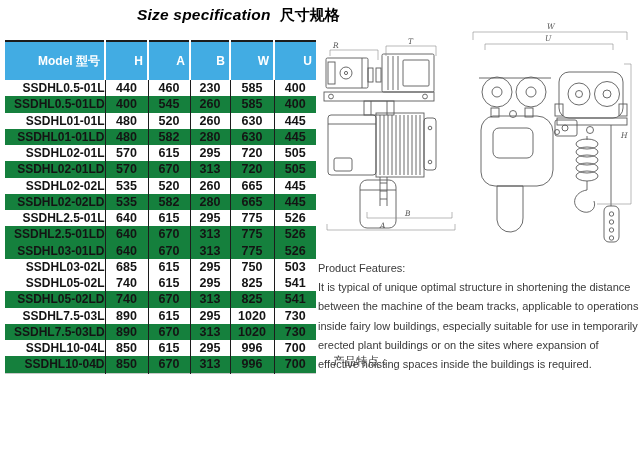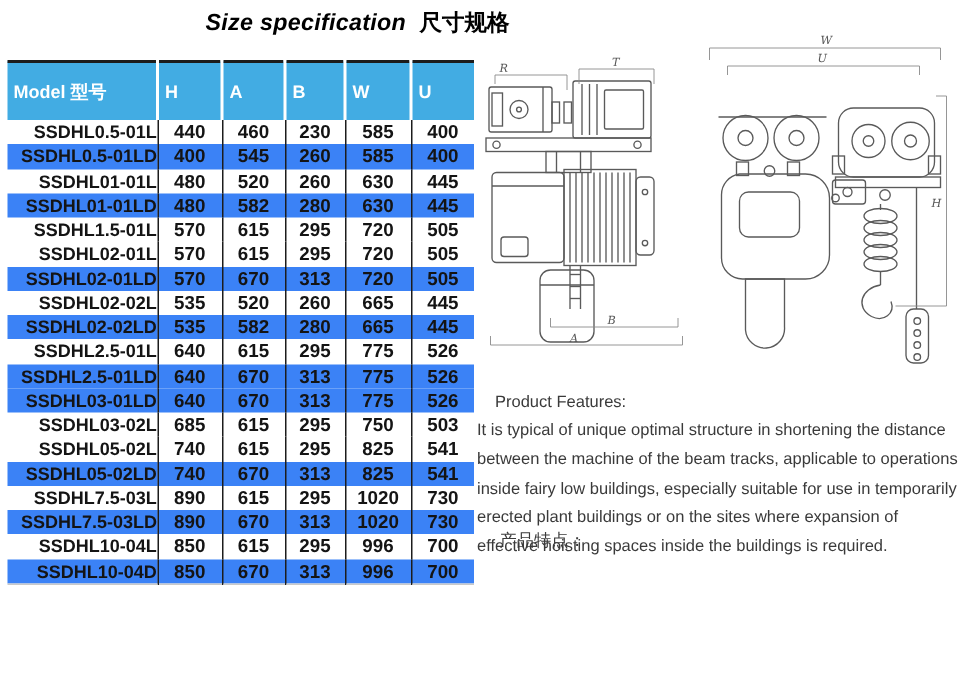--- a/index.html
+++ b/index.html
@@ -9,39 +9,39 @@
   
   .title { position:absolute; left:137px; top:6px; white-space:nowrap; color:#000; }
   .title .t-en { font-style:italic; font-weight:bold; font-size:15.5px; letter-spacing:.2px; }
   .title .t-cn { font-weight:bold; font-size:15px; margin-left:9px; }
 
   
   .spec-table { position:absolute; left:5px; top:40px; width:311px;
                 border-collapse:collapse; table-layout:fixed;
                 border-top:2px solid #1c1c1c; border-bottom:1px solid #c9c9c9; }
   .spec-table th { background:#42ACE3; color:#fff; font-size:12px; font-weight:bold;
-                   height:30px; padding:4px; border-left:2px solid #fff; text-align:left; }
+                   height:30px; padding:4px; border-left:2px solid #fff; text-align:right; }
   .spec-table th:first-child { border-left:none; }
   .spec-table td { height:16.25px; padding:0; font-weight:bold; color:#141414;
                    font-size:12.5px; text-align:center; border-left:1px solid #1c1c1c;
                    line-height:16.25px; white-space:nowrap; }
   .spec-table td:first-child { border-left:none; text-align:right; padding-left:9px; font-size:12px; }
-  .spec-table tr.stripe { background:#3b82f6;padding-left:44px; }
+  .spec-table tr.stripe { background:#15803d;padding-left:44px; }
 
   
   .drawing { position:absolute; top:12px; }
   .drawing.front { left:322px; width:150px; height:246px; }
   .drawing.side  { left:467px; width:172px; height:246px; }
   .drawing svg { display:block; width:100%; height:100%; }
   .dim-label { font-family:"DejaVu Serif",serif; font-style:italic; font-size:7.5px; fill:#555; }
 
   
   .features-en { position:absolute; left:318px; top:259px; width:322px;
                  font-size:11px; line-height:19.2px; color:#3a3a3a; }
-  .features-en .head { margin-bottom:0;margin-left:12px; }
+  .features-en .head { margin-bottom:0; }
   .features-cn { position:absolute; left:333px; top:352px; width:322px;
                  font-size:11.5px; line-height:19.5px; color:#3a3a3a; }
   p { margin:0; }
 </style>
 </head>
 <body>
 
 <div class="sheet">
 
   <div class="title">
@@ -94,28 +94,20 @@
   </tr>
         <tr class="stripe">
     <td>SSDHL01-01LD</td>
     <td>480</td>
     <td>582</td>
     <td>280</td>
     <td>630</td>
     <td>445</td>
   </tr>
         <tr>
-    <td>SSDHL1.5-01L</td>
-    <td>570</td>
-    <td>615</td>
-    <td>295</td>
-    <td>720</td>
-    <td>505</td>
-  </tr>
-        <tr>
     <td>SSDHL02-01L</td>
     <td>570</td>
     <td>615</td>
     <td>295</td>
     <td>720</td>
     <td>505</td>
   </tr>
         <tr class="stripe">
     <td>SSDHL02-01LD</td>
     <td>570</td>

